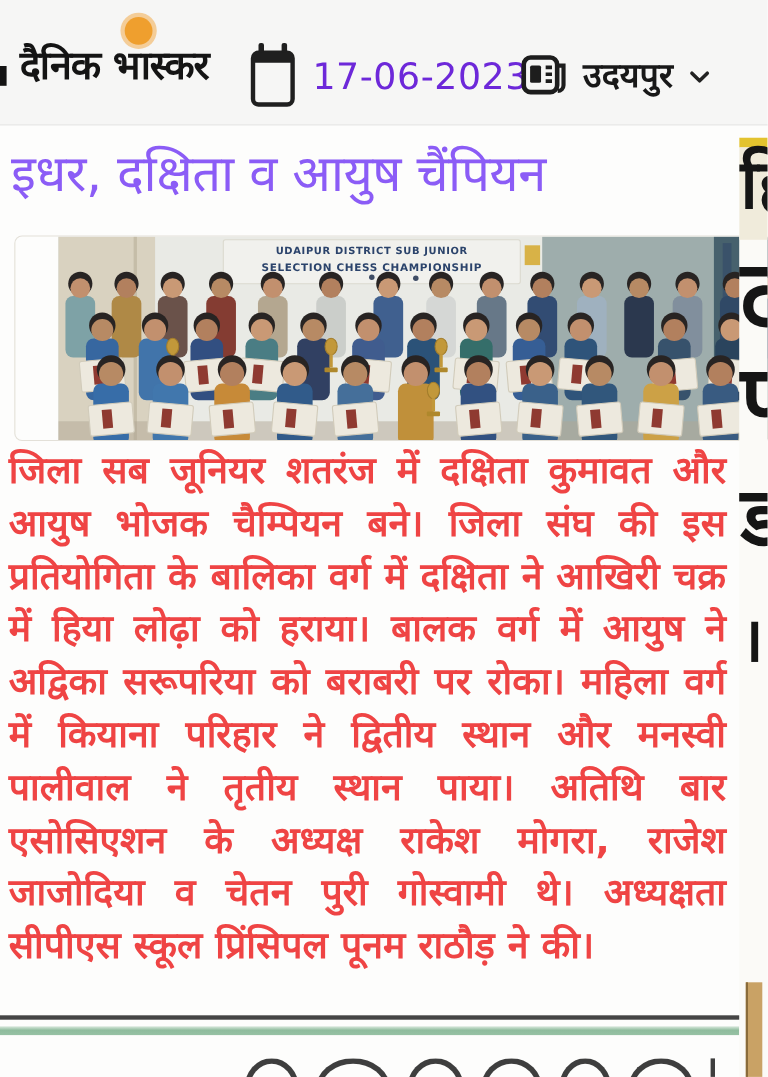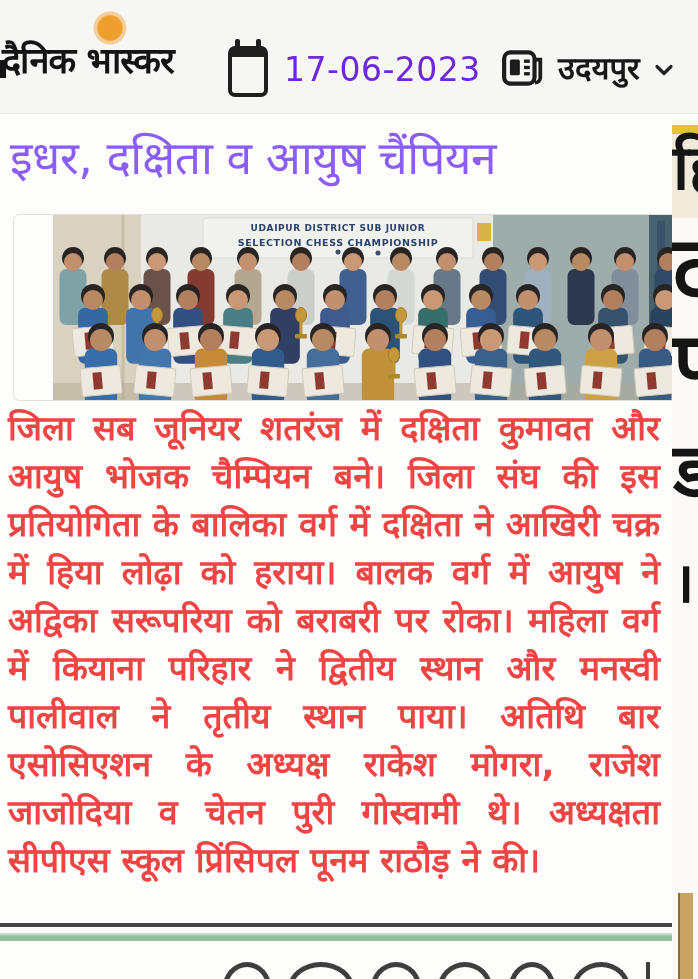--- a/index.html
+++ b/index.html
@@ -4,33 +4,33 @@
 <style>
   html,body{margin:0;padding:0;}
   body{width:698px;height:979px;overflow:hidden;background:#fdfdfc;
        font-family:"DejaVu Sans","Liberation Sans",sans-serif;}
   .page{position:relative;width:698px;height:979px;overflow:hidden;background:#fdfdfc;}
 
   
   .hdr{position:absolute;left:0;top:0;width:698px;height:113px;background:#f6f6f5;
        border-bottom:1px solid #e7e7e5;z-index:5;}
   .edge-mark{position:absolute;left:0;top:60px;width:6px;height:18px;background:#141414;}
-  .brand{position:absolute;left:2px;top:2px;display:inline-block;text-align:right;}
+  .brand{position:absolute;left:18px;top:2px;display:inline-block;text-align:right;}
   .sun{position:absolute;left:86px;top:4px;width:44px;height:44px;}
   .brand-text{position:relative;font-size:36px;font-weight:900;color:#141414;
               white-space:nowrap;letter-spacing:-1px;line-height:1.15;margin-top:38px;}
   .brand-sub{font-size:21px;font-weight:800;color:#1a1a1a;margin-top:-4px;}
   .date-group{position:absolute;left:228px;top:42px;display:flex;align-items:center;gap:16px;}
   .cal{width:32px;height:36px;border:4px solid #1f1f1f;border-top:11px solid #1f1f1f;
        border-radius:7px;position:relative;margin-top:4px;background:transparent;}
   .cal::before,.cal::after{content:"";position:absolute;top:-18px;width:5px;height:9px;
        background:#1f1f1f;border-radius:2px;}
   .cal::before{left:3px;} .cal::after{right:3px;}
   .date-text{font-size:33px;color:#6d28d9;letter-spacing:.5px;}
-  .city-group{position:absolute;left:500px;top:44px;display:flex;align-items:center;gap:12px;cursor:pointer;}
+  .city-group{position:absolute;left:472px;top:44px;display:flex;align-items:center;gap:12px;cursor:pointer;}
   .city-text{font-size:31px;font-weight:600;color:#181818;}
   .np-icon{margin-top:2px;}
   .chev{margin-top:6px;}
 
   
   .headline{position:absolute;left:10px;top:122px;width:650px;margin:0;
             font-size:46px;line-height:1.6;font-weight:400;color:#8b5cf6;
             white-space:nowrap;letter-spacing:-.5px;}
   .photo{position:absolute;left:14px;top:215px;width:648px;height:185px;margin:0;
          border-radius:6px;overflow:hidden;box-shadow:0 0 0 1px #e3e0d8;padding-left:39px;}

